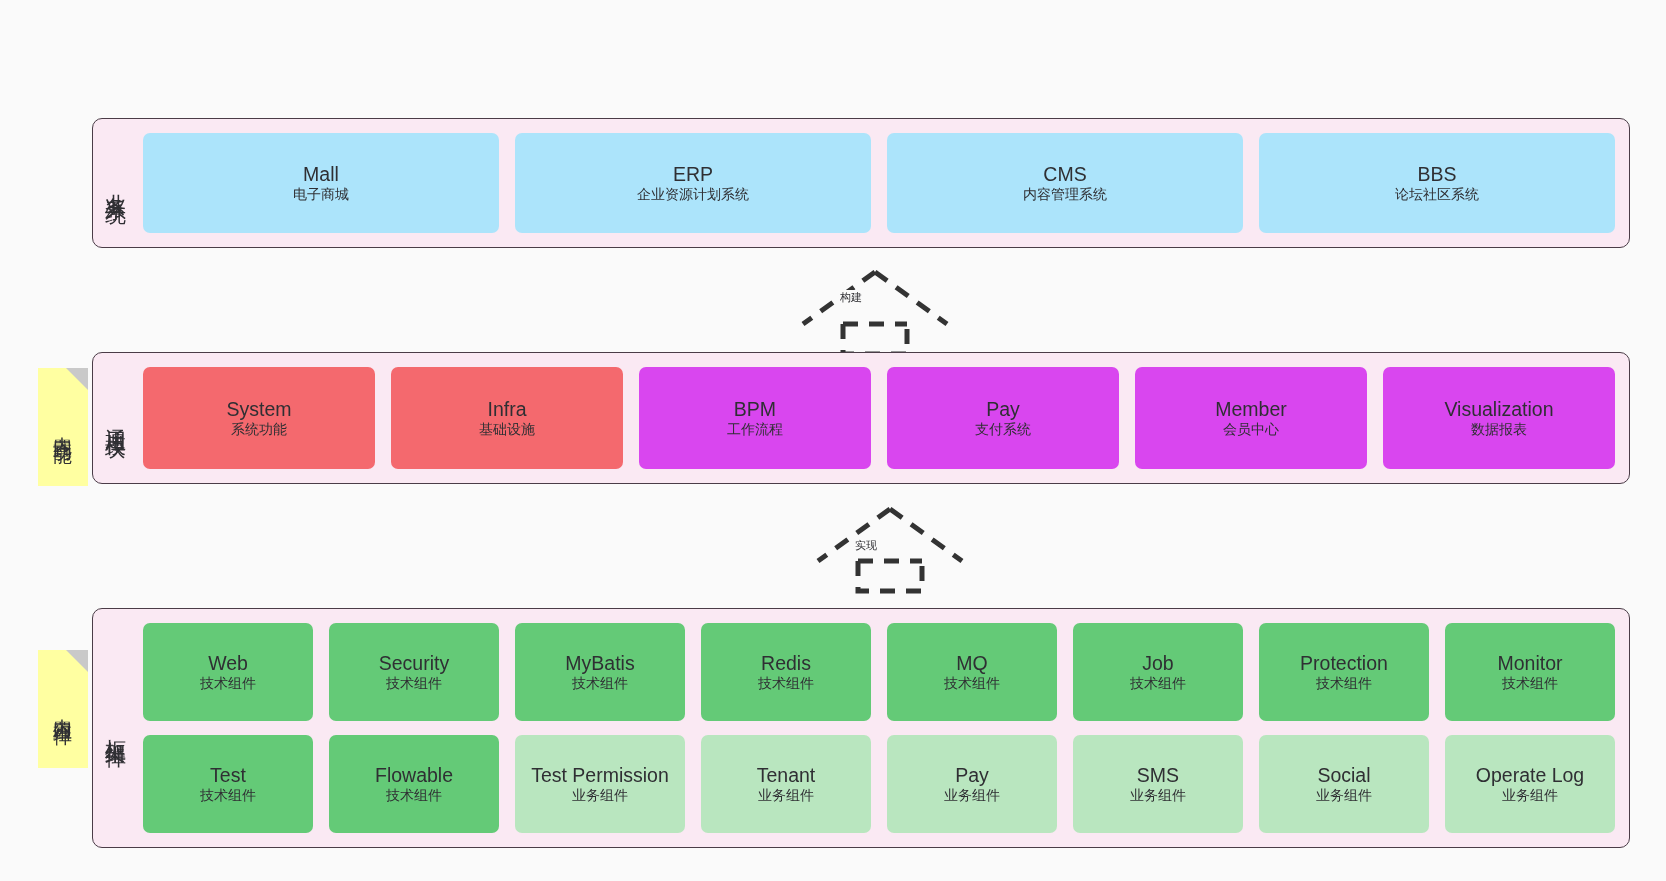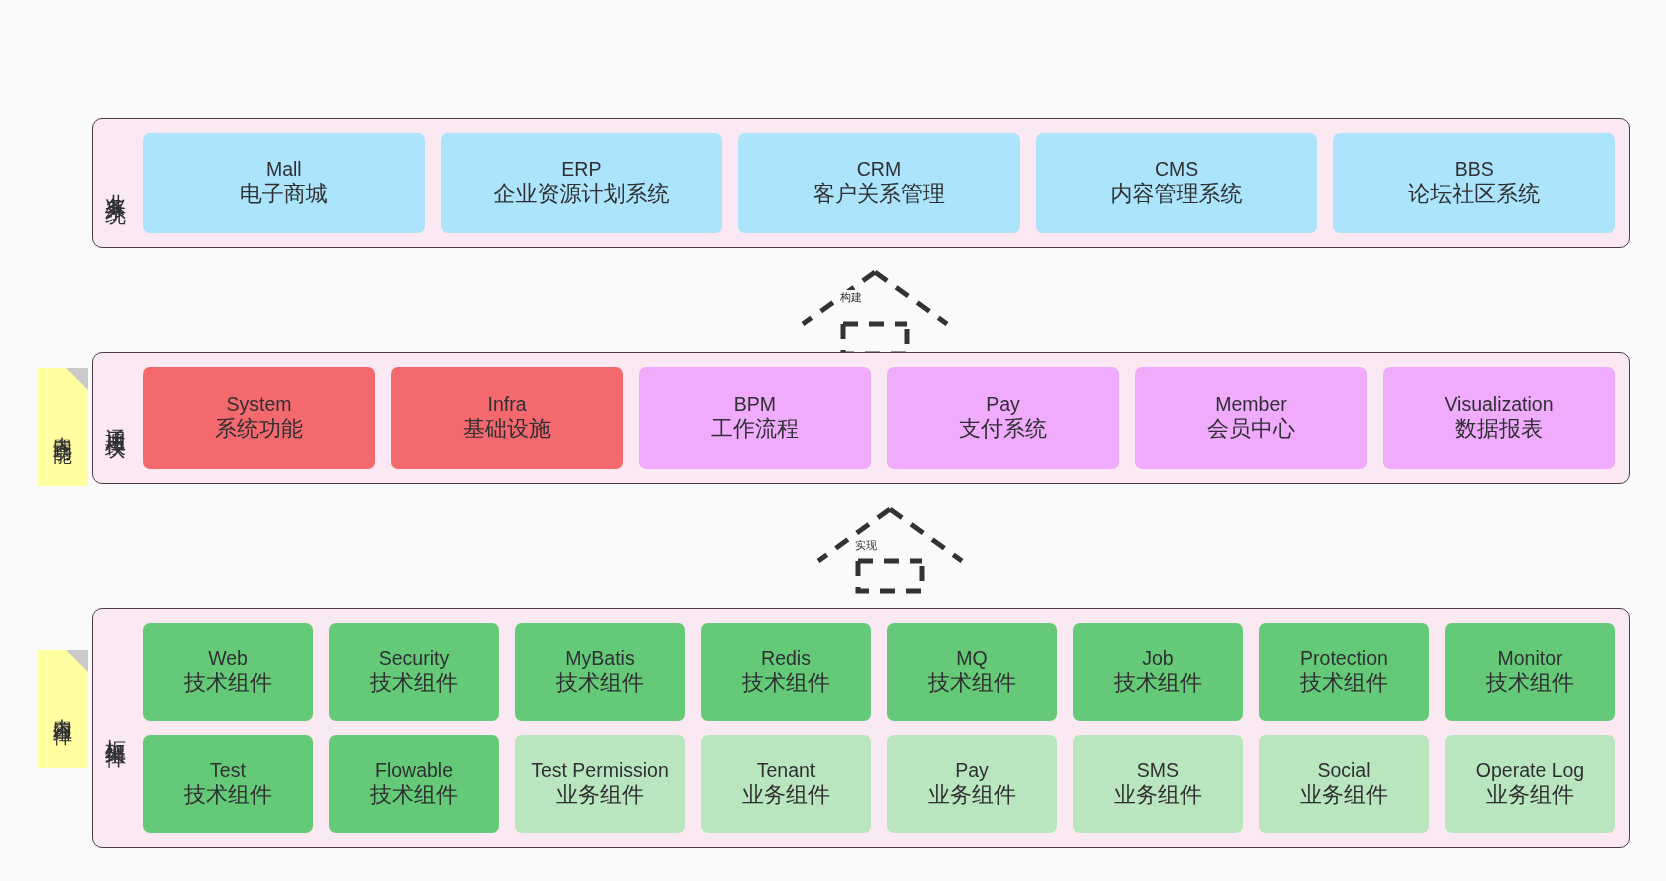--- a/index.html
+++ b/index.html
@@ -63,25 +63,25 @@
     flex-direction: column;
     align-items: center;
     justify-content: center;
     text-align: center;
     color: #2f2f33;
     line-height: 1.22;
     padding: 4px 6px;
     user-select: none;
   }
   .node .t1 { font-size: 19.5px; }
-  .node .t2 { font-size: 22px; }
+  .node .t2 { font-size: 14px; }
 
   .blue      { background: #ace4fb; }
   .red       { background: #f4696e; }
-  .pink      { background: #f0abfc; }
+  .pink      { background: #d946ef; }
   .green     { background: #64ca77; }
   .lightgreen{ background: #b9e6bf; }
 
   
   .sticky {
     position: absolute;
     width: 50px;
     background: #ffffa1;
     display: flex;
     align-items: center;
@@ -122,24 +122,20 @@
     <div class="layer-title">业务系统</div>
     <div class="layer-body">
       <div class="row">
         <div class="node blue">
           <div class="t1">Mall</div>
           <div class="t2">电子商城</div>
         </div>
         <div class="node blue">
           <div class="t1">ERP</div>
           <div class="t2">企业资源计划系统</div>
-        </div>
-        <div class="node blue">
-          <div class="t1">CRM</div>
-          <div class="t2">客户关系管理</div>
         </div>
         <div class="node blue">
           <div class="t1">CMS</div>
           <div class="t2">内容管理系统</div>
         </div>
         <div class="node blue">
           <div class="t1">BBS</div>
           <div class="t2">论坛社区系统</div>
         </div>
       </div>

